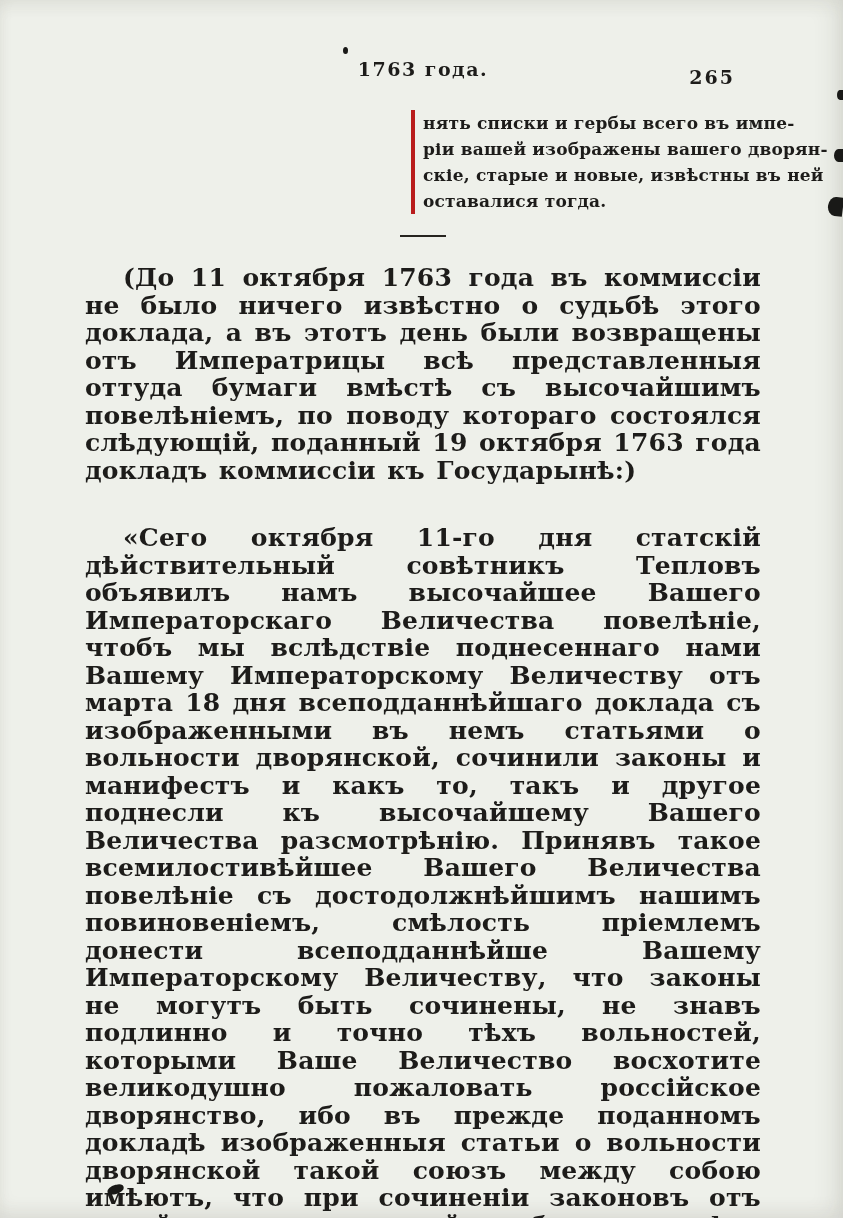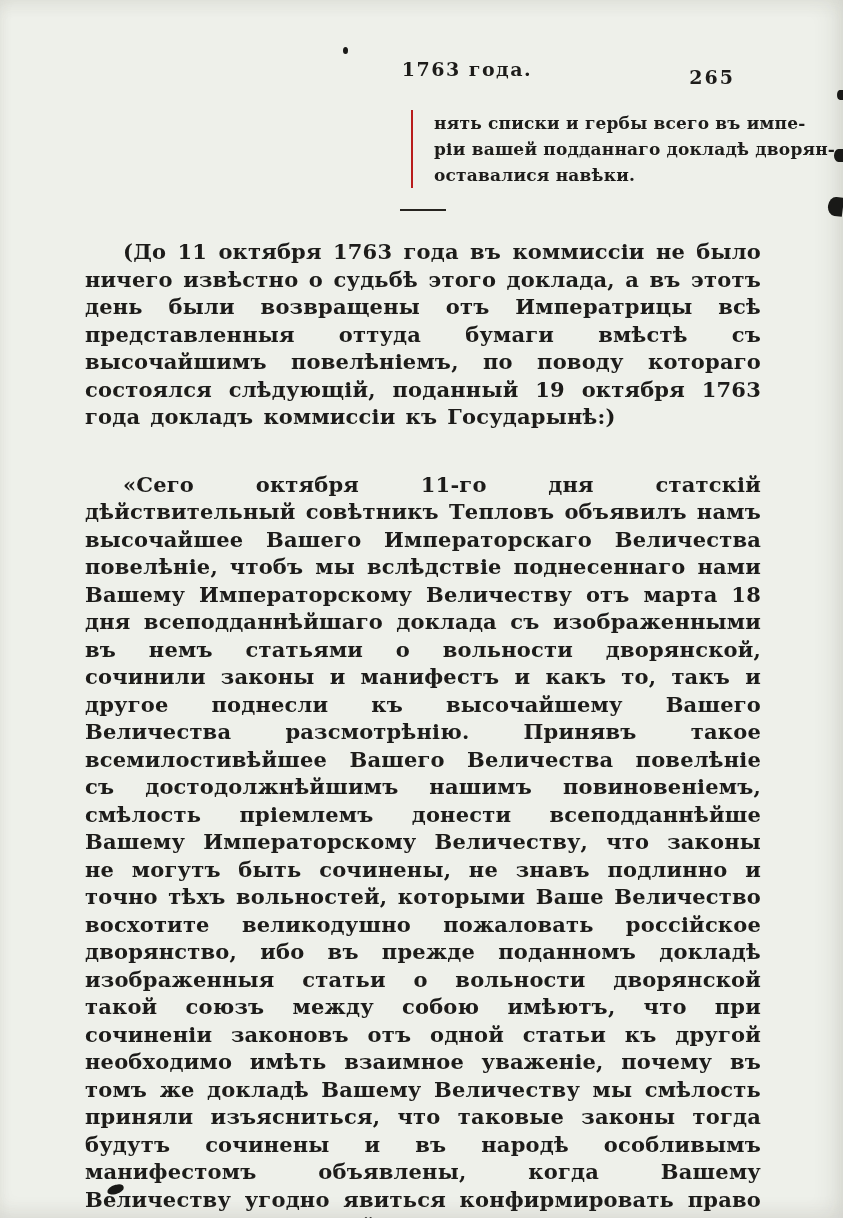--- a/index.html
+++ b/index.html
@@ -30,49 +30,48 @@
     height: 26px;
     font-size: 19px;
     font-weight: bold;
   }
   .running-title {
     position: absolute;
     left: 50%;
     transform: translateX(-50%);
     letter-spacing: 1.5px;
     white-space: nowrap;
-    margin-left: 44px;
   }
   .page-number {
     position: absolute;
     right: 26px;
     top: 8px;
     letter-spacing: 2px;
   }
   .quote {
     margin-top: 26px;
     margin-left: 326px;
-    border-left: 2px solid #b91c1c;
-    padding-left: 21px;
+    border-left: 4px solid #b91c1c;
+    padding-left: 8px;
     font-size: 17px;
     font-weight: bold;
     line-height: 26px;
     letter-spacing: 0.2px;
   }
   .quote-line {
     white-space: nowrap;
   }
   .divider {
     width: 46px;
     height: 2px;
     background: #26241f;
     margin: 21px auto 0 auto;
   }
   .para {
-    font-size: 21px;
+    font-size: 25px;
     font-weight: bold;
     line-height: 27.5px;
     text-align: justify;
     text-indent: 38px;
     letter-spacing: 0.2px;
     word-spacing: 2.5px;
   }
   .para-note {
     margin-top: 27px;
   }
@@ -96,22 +95,23 @@
 
   <div class="content">
 
     <header class="page-header">
       <span class="running-title">1763 года.</span>
       <span class="page-number">265</span>
     </header>
 
     <blockquote class="quote">
       <div class="quote-line">нять списки и гербы всего въ импе-</div>
-      <div class="quote-line">ріи вашей подданнаго докладѣ дворян-</div>
-      <div class="quote-line">оставалися навѣки.</div>
+      <div class="quote-line">ріи вашей изображены вашего дворян-</div>
+      <div class="quote-line">скіе, старые и новые, извѣстны въ ней</div>
+      <div class="quote-line">оставалися тогда.</div>
     </blockquote>
 
     <div class="divider"></div>
 
     <p class="para para-note">(До 11 октября 1763 года въ коммиссіи не было ничего извѣстно о судьбѣ этого доклада, а въ этотъ день были возвращены отъ Императрицы всѣ представленныя оттуда бумаги вмѣстѣ съ высочайшимъ повелѣніемъ, по поводу котораго состоялся слѣдующій, поданный 19 октября 1763 года докладъ коммиссіи къ Государынѣ:)</p>
 
     <p class="para para-main">«Сего октября 11-го дня статскій дѣйствительный совѣтникъ Тепловъ объявилъ намъ высочайшее Вашего Императорскаго Величества повелѣніе, чтобъ мы вслѣдствіе поднесеннаго нами Вашему Императорскому Величеству отъ марта 18 дня всеподданнѣйшаго доклада съ изображенными въ немъ статьями о вольности дворянской, сочинили законы и манифестъ и какъ то, такъ и другое поднесли къ высочайшему Вашего Величества разсмотрѣнію. Принявъ такое всемилостивѣйшее Вашего Величества повелѣніе съ достодолжнѣйшимъ нашимъ повиновеніемъ, смѣлость пріемлемъ донести всеподданнѣйше Вашему Императорскому Величеству, что законы не могутъ быть сочинены, не знавъ подлинно и точно тѣхъ вольностей, которыми Ваше Величество восхотите великодушно пожаловать россійское дворянство, ибо въ прежде поданномъ докладѣ изображенныя статьи о вольности дворянской такой союзъ между собою имѣютъ, что при сочиненіи законовъ отъ одной статьи къ другой необходимо имѣть взаимное уваженіе, почему въ томъ же докладѣ Вашему Величеству мы смѣлость приняли изъясниться, что таковые законы тогда будутъ сочинены и въ народѣ особливымъ манифестомъ объявлены, когда Вашему Величеству угодно явиться конфирмировать право вольности дворянской. Но какъ все оное зависитъ отъ прозорливости Вашего Величества, то мы всеподданнѣйше докладываемся, не соизволите-ли Ваше Императорское Величество именно опредѣлить, какія вольности дворянству пожаловать соизволите, какія перемѣнить и какія вовсе отставить. Симъ образомъ узнавъ вашу высочайшую волю, мы примемъ съ благоговѣйнымъ сердцемъ и рабскою благодарностію все то, что дворянству пожаловано будетъ, за основаніе и приступимъ къ сочиненію законовъ. А инако ежели законы прежде будутъ сочинены по тѣмъ статьямъ каковы въ докладѣ изображены, а послѣ Вашему Величеству угодно явиться</p>
 
   </div>
 

